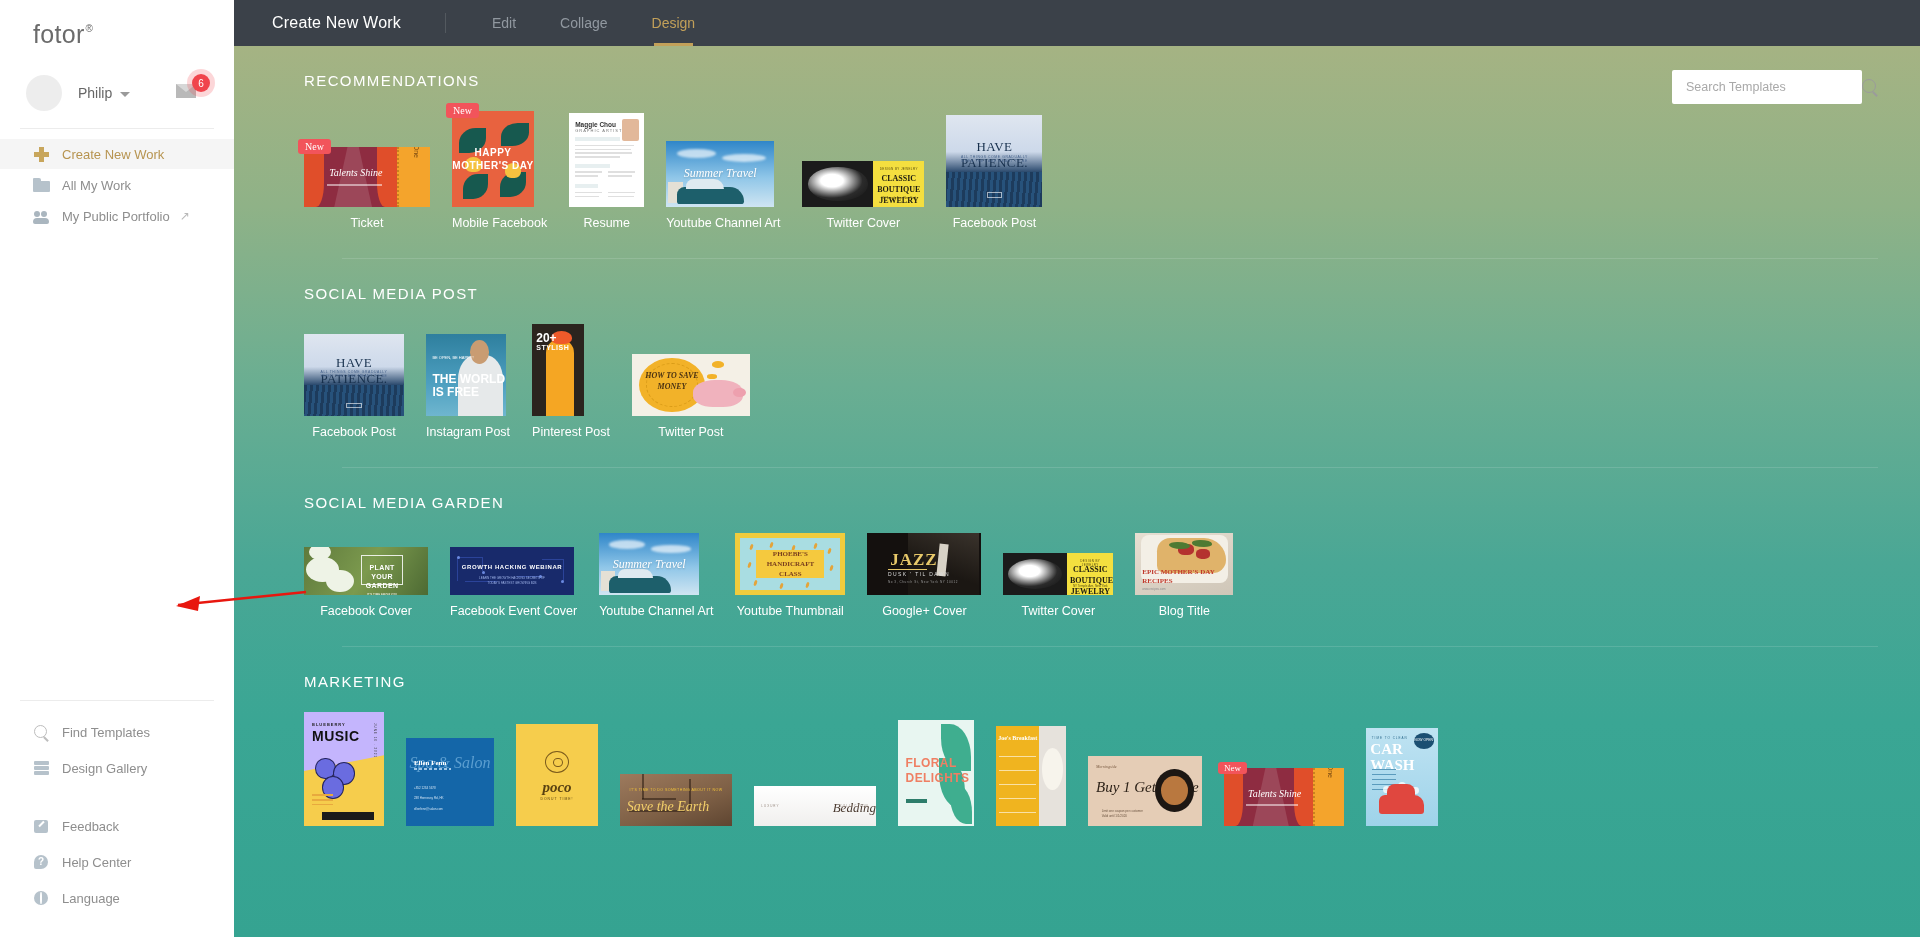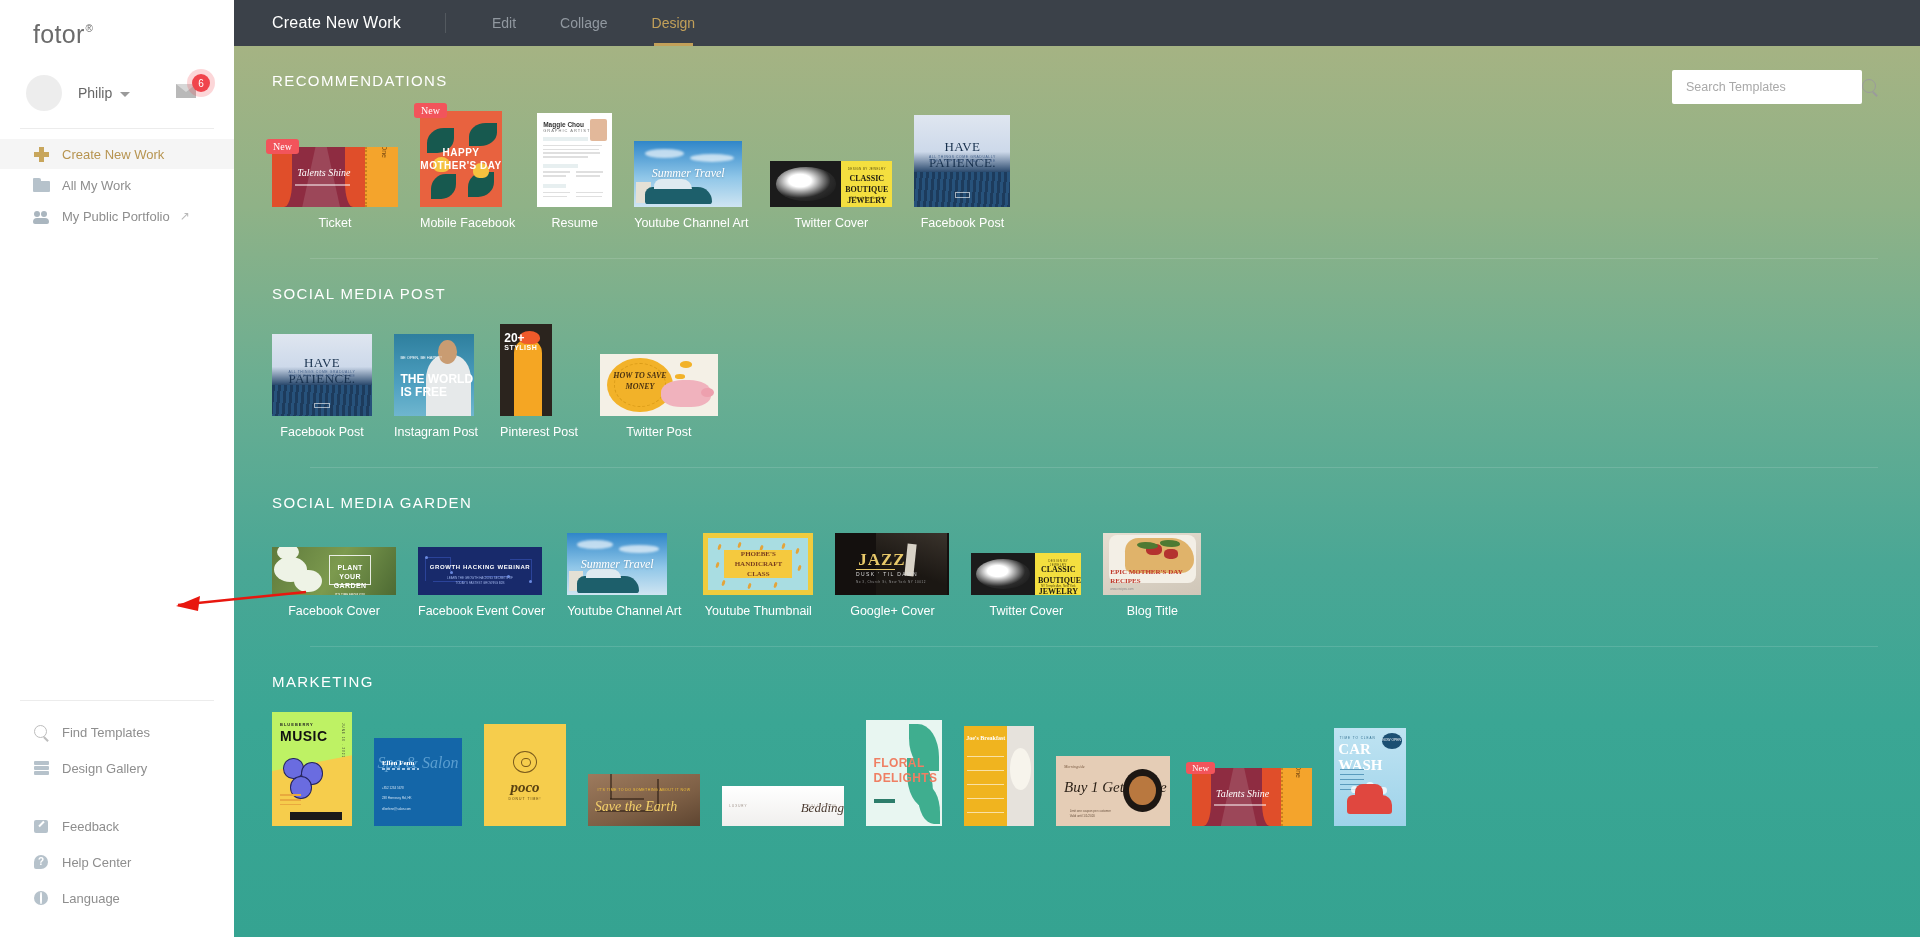--- a/index.html
+++ b/index.html
@@ -138,21 +138,21 @@
   .search-btn-ico { position: relative; width: 18px; height: 18px; flex: 0 0 18px; cursor: pointer; }
   .search-btn-ico:before {
     content:""; position:absolute; left:1px; top:1px; width:12px; height:12px;
     border:1.7px solid #9b9b9b; border-radius:50%;
   }
   .search-btn-ico:after {
     content:""; position:absolute; left:12px; top:13px; width:6px; height:1.7px;
     background:#9b9b9b; transform: rotate(45deg); transform-origin:left center;
   }
 
-  .section { padding: 0 0 0 38px; position: relative; }
+  .section { padding: 0 0 0 38px; position: relative; margin-left: 32px; }
   .section-title {
     color: #ffffff; font-size: 15px; letter-spacing: 1.4px; padding-top: 26px; padding-bottom: 22px;
   }
   .row { display: flex; align-items: flex-end; gap: 0; }
   .card { position: relative; margin-right: 22px; cursor: pointer; }
   .thumb { position: relative; overflow: hidden; background: #ddd; }
   .card-label {
     color: #ffffff; font-size: 12.5px; text-align: center; margin-top: 9px;
   }
   .new-tag {
@@ -278,21 +278,21 @@
 
   
   .omn { background: linear-gradient(90deg,#1e2b3a 0%, #27394d 52%, #46535f 100%); }
   .omn .suit { position:absolute; right:0; top:0; width:46%; height:100%; background: linear-gradient(160deg,#3d4a57 0%, #1b242e 70%); }
   .omn .shirt { position:absolute; right:16%; top:6%; width:16%; height:92%; background:#e9ecef; transform: skewX(-6deg); }
   .omn .tie { position:absolute; right:22%; top:10%; width:6%; height:74%; background:#23405e; }
   .omn .t1 { position:absolute; left:8%; top:26%; color:#cfd8e0; font-size:5px; letter-spacing:1.4px; }
   .omn .t2 { position:absolute; left:8%; top:48%; color:#8fd3c9; font-size:7px; font-family:"Liberation Serif", serif; font-style:italic; }
 
   
-  .mus { background:#bef264; }
+  .mus { background:#c4b5fd; }
   .mus .ybot { position:absolute; left:0; bottom:0; width:100%; height:62%; background:#f6cd4c; clip-path: polygon(0 22%, 100% 0, 100% 100%, 0 100%); }
   .mus .t1 { position:absolute; left:10%; top:9%; color:#222; font-size:4px; font-weight:bold; letter-spacing:1px; }
   .mus .t2 { position:absolute; left:10%; top:14%; color:#111; font-size:14px; font-weight:bold; letter-spacing:.5px; }
   .mus .side { position:absolute; right:9%; top:10%; color:#333; font-size:3px; writing-mode: vertical-rl; letter-spacing:1px; }
   .mus .berry { position:absolute; background:#6a6ce0; border-radius:50%; border:1.5px solid #23235e; }
   .mus .wv { position:absolute; left:10%; bottom:18%; width:26%; height:10%; background: repeating-linear-gradient(180deg,#e8a93e 0 2px, transparent 2px 5px); }
   .mus .btn { position:absolute; left:22%; bottom:5%; right:12%; height:7%; background:#1b1b1b; }
 
   .spa { background:#1466a8; }
   .spa .nm { position:absolute; left:9%; top:24%; color:#fff; font-size:7px; font-weight:bold; font-family:"Liberation Serif", serif; }

